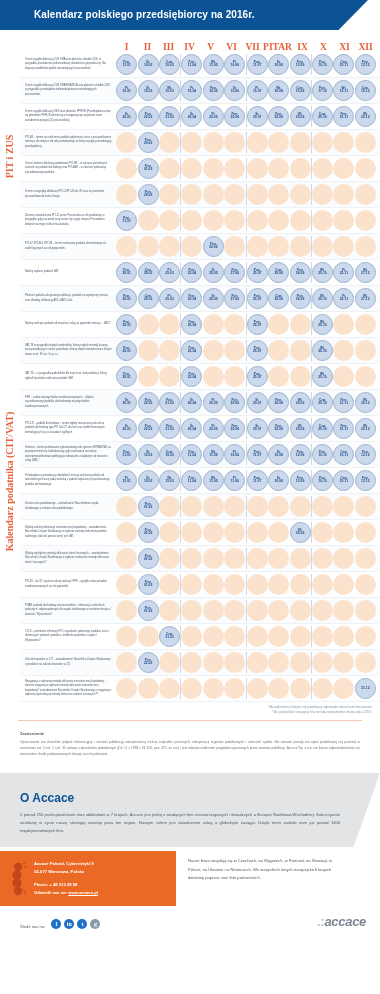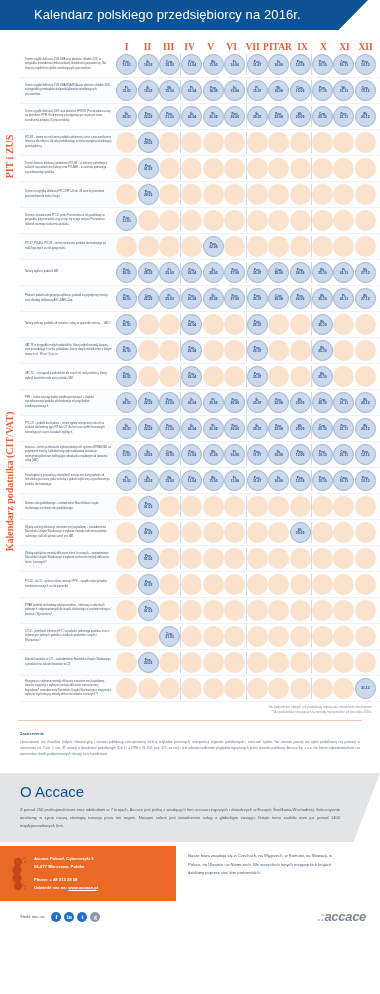--- a/index.html
+++ b/index.html
@@ -15,21 +15,21 @@
   .header-bar {
     position: absolute; left: 0; top: 0;
     width: 368px; height: 30px;
     background: #0b5394;
     -webkit-clip-path: polygon(0 0, 100% 0, 92% 100%, 0 100%);
     clip-path: polygon(0 0, 100% 0, 92% 100%, 0 100%);
   }
   .header-title {
     position: absolute; left: 34px; top: 0;
     height: 16px; line-height: 30px;
-    color: #ffffff; font-size: 13px; font-weight: normal;
+    color: #ffffff; font-size: 10px; font-weight: bold;
     letter-spacing: .1px; white-space: nowrap;
   }
 
   
   .months-row {
     display: flex; align-items: flex-end;
     height: 22px; padding: 6px 0 0 0;
   }
   .months-spacer { width: 116px; flex: none; }
   .months-cells { display: flex; flex: 1; padding-right: 4px; }
@@ -130,22 +130,23 @@
 
   
   .about-wrap { position: relative; margin-top: 6px; }
   .about-bg {
     background: #e2e4e6;
     -webkit-clip-path: polygon(0 0, 100% 0, 93% 100%, 0 100%);
     clip-path: polygon(0 0, 100% 0, 93% 100%, 0 100%);
     padding: 10px 40px 12px 20px;
   }
   .about-bg h3 {
-    color: #0b5394; font-size: 15px; font-weight: normal;
+    color: #0b5394; font-size: 12px; font-weight: bold;
     margin-bottom: 6px;
+    margin-top: 8px;
   }
   .about-bg p {
     font-size: 4.1px; line-height: 2.0; color: #4d5a66;
     text-align: justify;
   }
 
   
   .contact-row { display: flex; align-items: stretch; margin-top: 4px; }
   .contact-box {
     width: 176px; flex: none;
@@ -165,21 +166,21 @@
   }
   .contact-box .c-gap { height: 5px; }
   .contact-box a { color: #ffffff; text-decoration: underline; }
   .offices {
     flex: 1; padding: 6px 34px 6px 12px;
     font-size: 4.1px; line-height: 2.0; color: #4d5a66;
   }
 
   
   .social-row {
-    display: flex; align-items: center;
+    display: flex; align-items: flex-end;
     padding: 8px 14px 12px 20px;
   }
   .social-label {
     font-size: 4.2px; color: #55626e; margin-right: 6px;
   }
   .social-icons { display: flex; gap: 3px; }
   .s-icon {
     width: 10px; height: 10px; border-radius: 50%;
     background: #1f6fc4; color: #fff;
     font-size: 6px; font-weight: bold;

